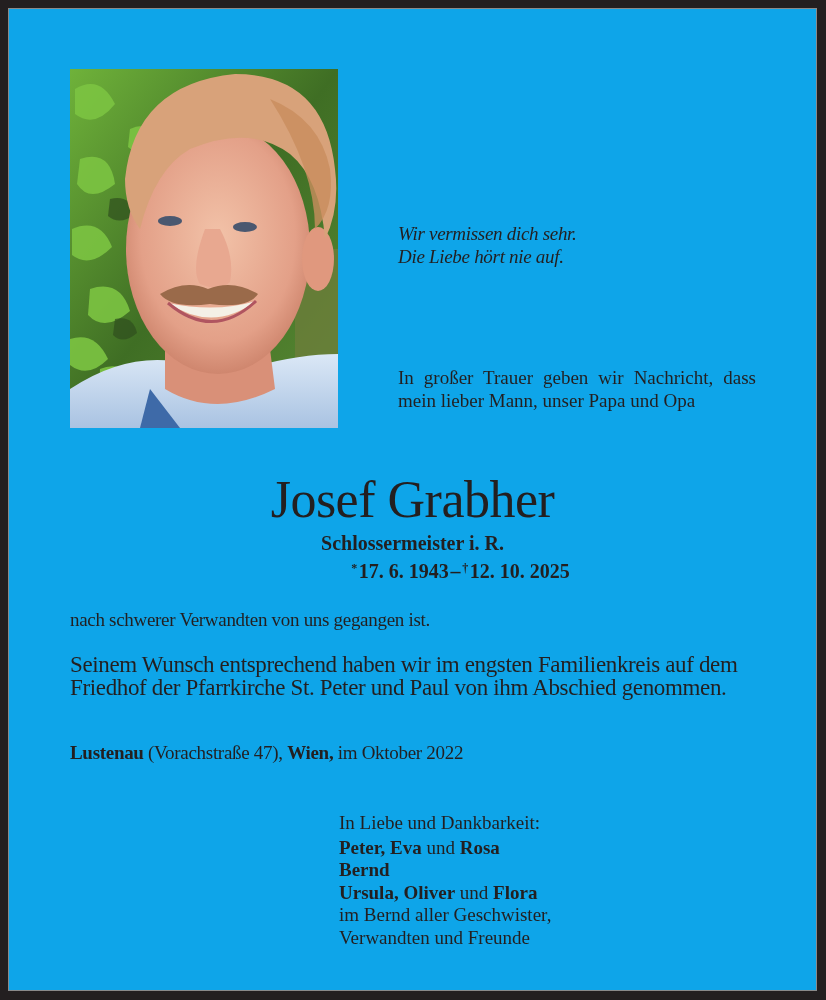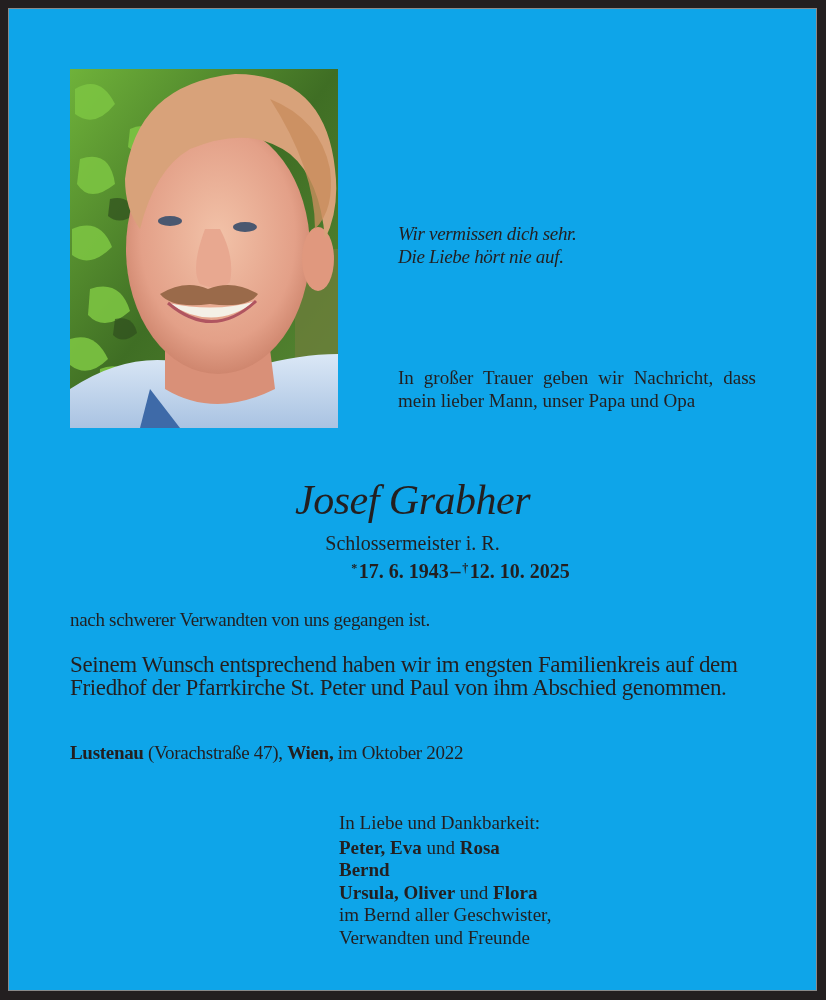--- a/index.html
+++ b/index.html
@@ -50,32 +50,31 @@
       line-height: 23px;
       text-align: justify;
       text-align-last: left;
     }
     .name {
       position: absolute;
       left: 0;
       width: 809px;
       top: 462px;
       text-align: center;
-      font-size: 42px;
+      font-size: 52px;
       line-height: 60px;
       letter-spacing: -0.5px;
-      font-style: italic;
     }
     .title {
       position: absolute;
       left: 0;
       width: 809px;
       top: 524px;
       text-align: center;
-      font-weight: normal;
+      font-weight: bold;
       font-size: 20px;
       line-height: 23px;
     }
     .dates {
       position: absolute;
       left: 0;
       width: 809px;
       top: 548px;
       text-align: center;
       font-weight: bold;

